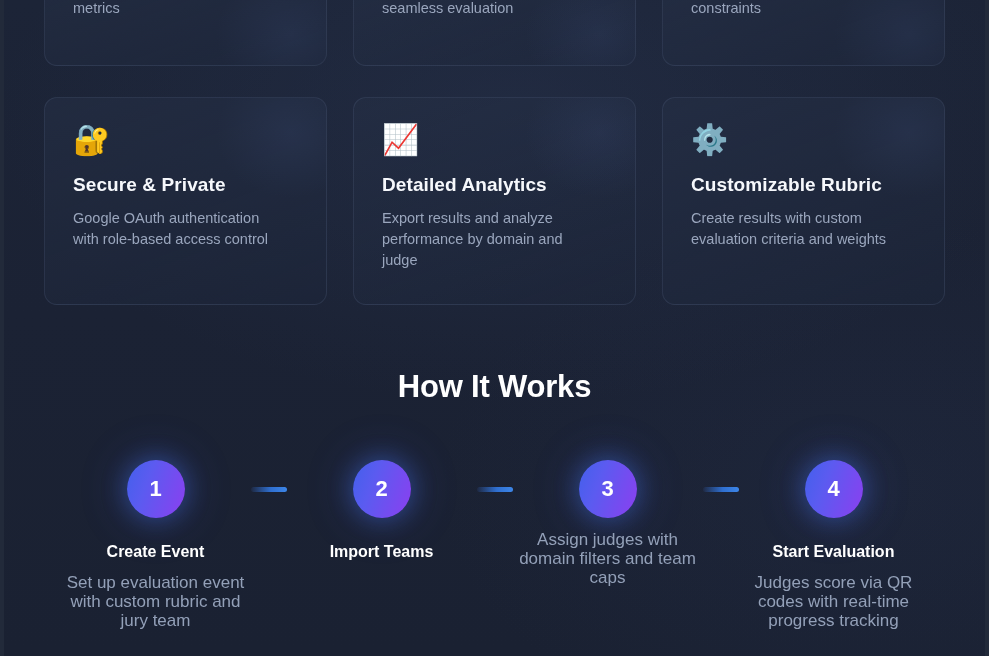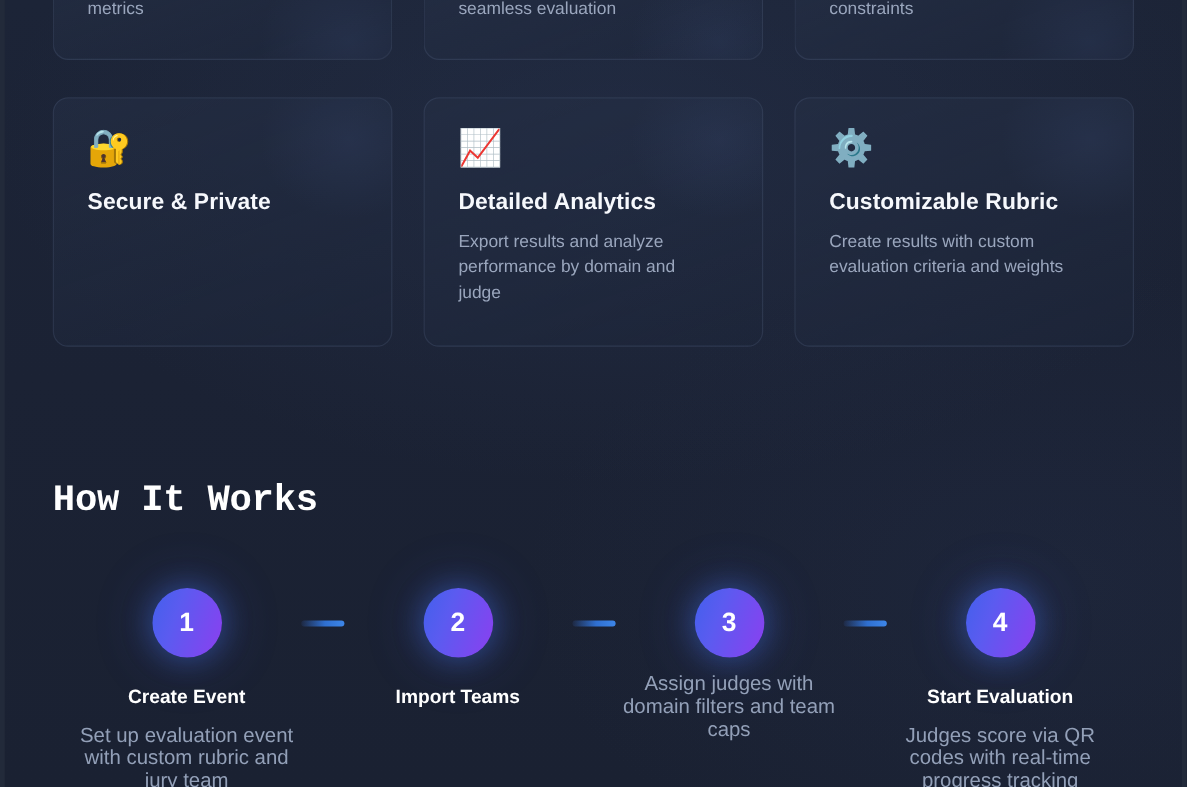--- a/index.html
+++ b/index.html
@@ -65,21 +65,21 @@
     content:"";
     position:absolute;
     right:-40px; top:-30px;
     width:150px; height:130px;
     background: radial-gradient(closest-side, rgba(70,90,140,0.16), rgba(0,0,0,0));
     pointer-events:none;
   }
 
   
   .features.clipped .card {
-    height: 50px;
+    height: 66px;
     border-top: none;
     border-radius: 0 0 13px 13px;
     padding: 0 28px;
   }
   .features.clipped .card-desc {
     margin-top: -2px;
   }
 
   .features.full { margin-top: 31px; }
   .features.full .card {
@@ -107,26 +107,26 @@
     margin-top: 12px;
     font-size: 14.5px;
     line-height: 21px;
     color: #9aa6bd;
     max-width: 215px;
   }
   .features.clipped .card-desc { max-width: 230px; }
 
   
   .how-title {
+    text-align: center;
     font-size: 31px;
     font-weight: 700;
     color: #ffffff;
     letter-spacing: -0.2px;
-    margin-top: 111px;
-    font-family: Liberation Mono, monospace;
+    margin-top: 64px;
   }
 
   .steps {
     margin-top: 55px;
     display: flex;
     align-items: flex-start;
     justify-content: center;
   }
 
   .step {
@@ -193,20 +193,21 @@
       <div class="card">
         <div class="card-desc">constraints</div>
       </div>
     </section>
 
     <section class="features full">
 
       <div class="card">
         <span class="card-icon">🔐</span>
         <h3 class="card-title">Secure &amp; Private</h3>
+        <p class="card-desc">Google OAuth authentication with role-based access control</p>
       </div>
 
       <div class="card">
         <span class="card-icon">📈</span>
         <h3 class="card-title">Detailed Analytics</h3>
         <p class="card-desc">Export results and analyze performance by domain and judge</p>
       </div>
 
       <div class="card">
         <span class="card-icon">⚙️</span>

